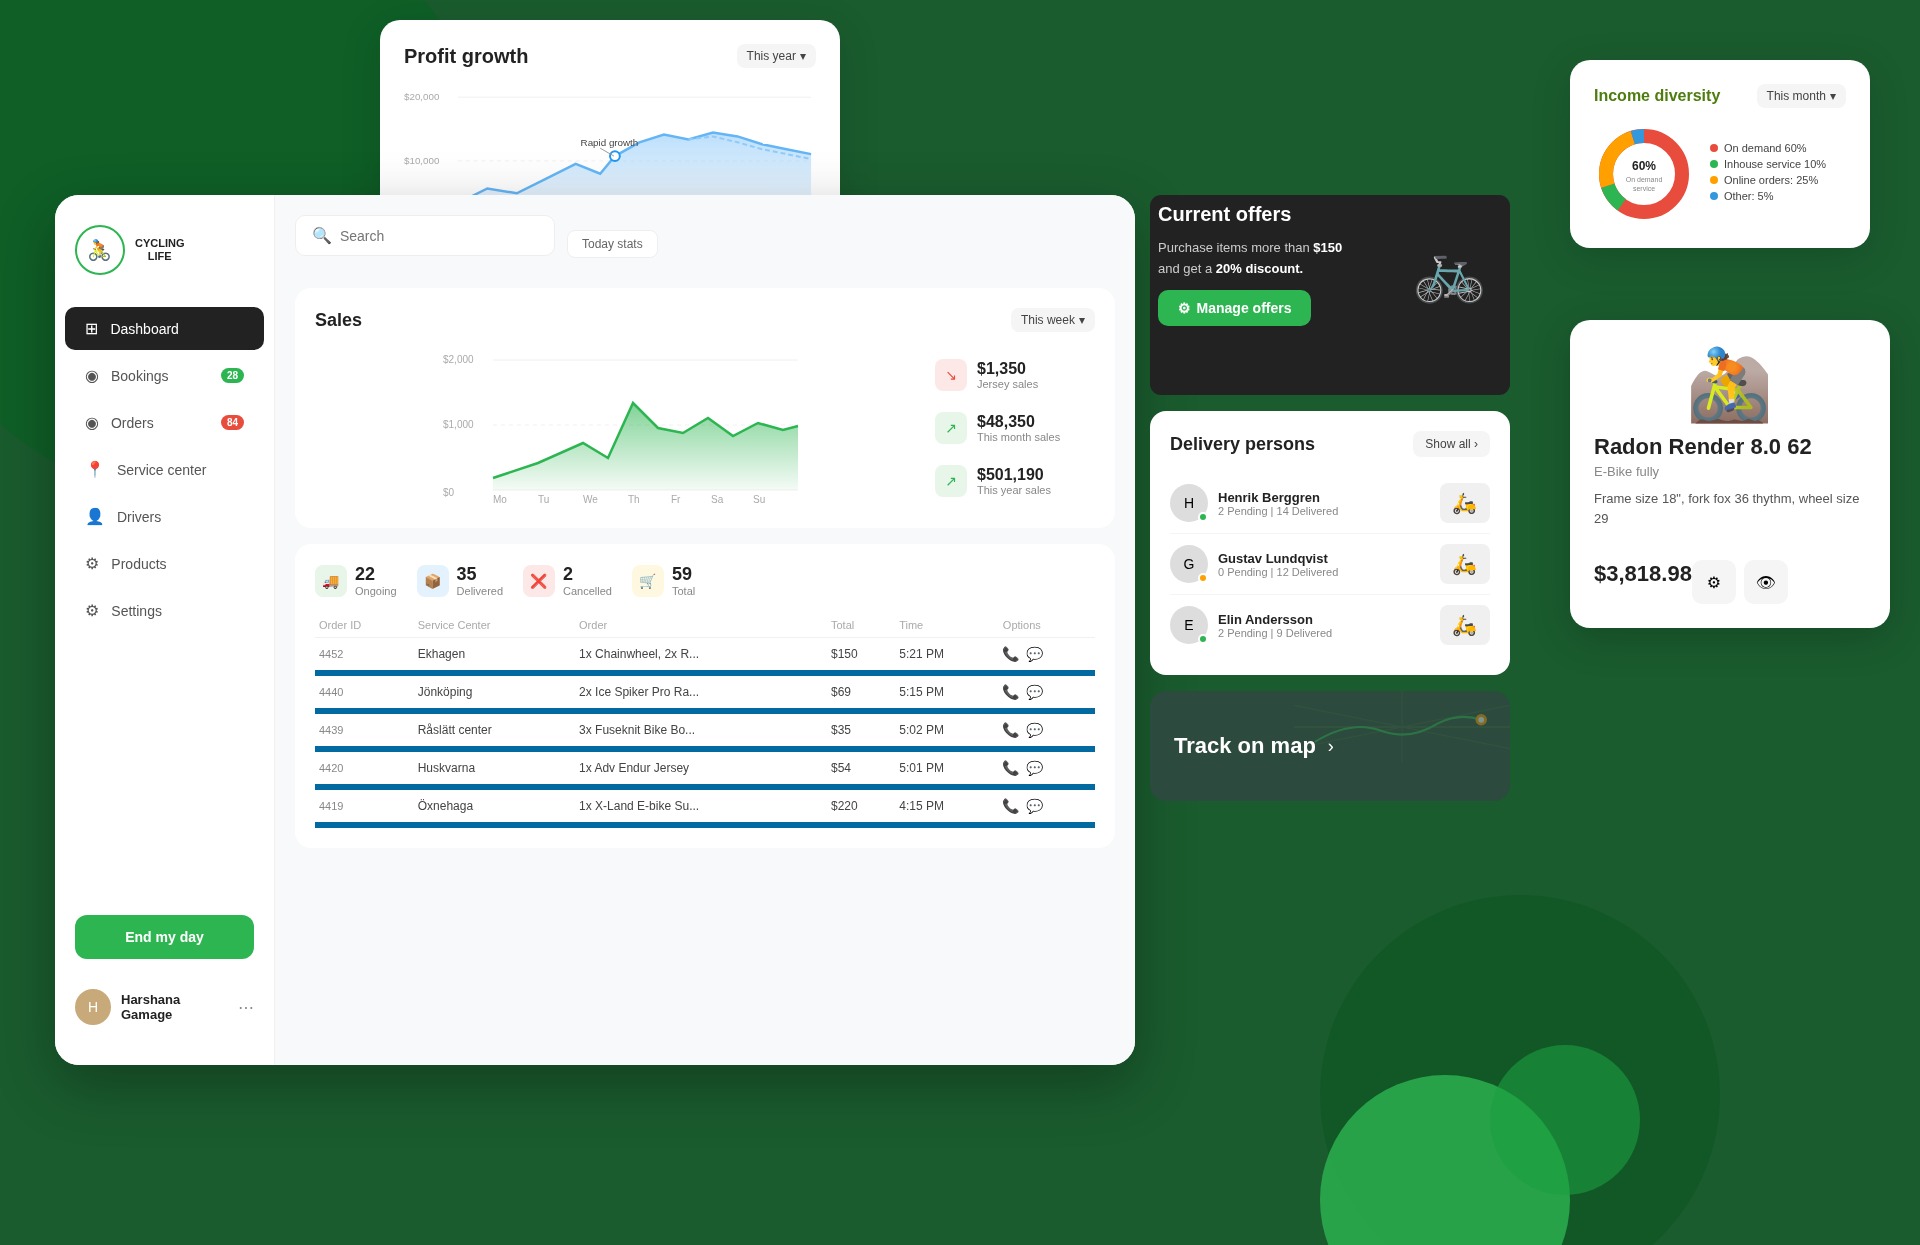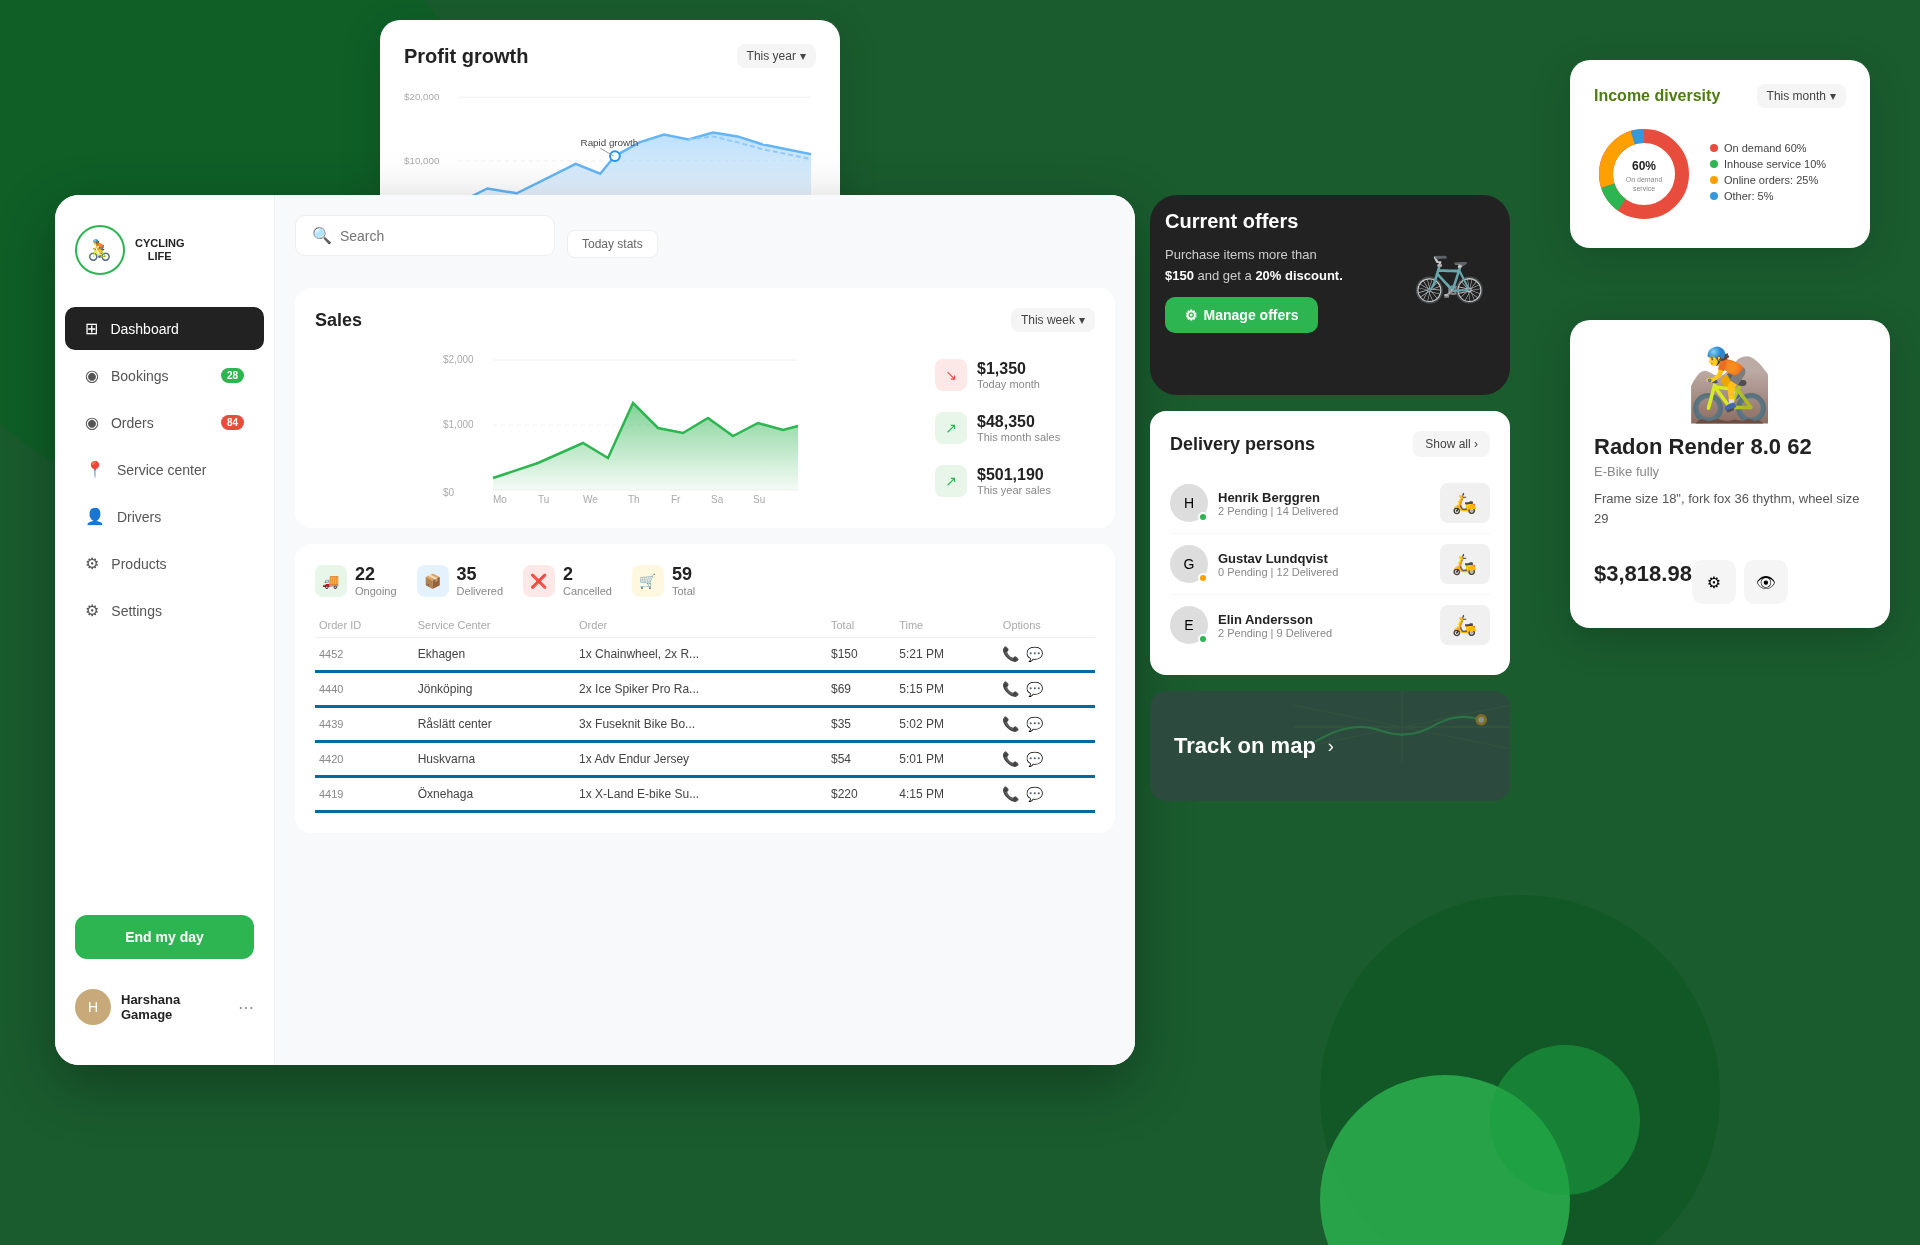--- a/index.html
+++ b/index.html
@@ -262,41 +262,41 @@
       font-size: 11px;
       color: #aaa;
       font-weight: 500;
       padding: 6px 4px;
       border-bottom: 1px solid #f0f0f0;
     }
     .orders-table td {
       font-size: 12px;
       color: #444;
       padding: 8px 4px;
-      border-bottom: 3px solid #0369a1;
+      border-bottom: 6px solid #0369a1;
     }
     .orders-table td:first-child { color: #888; font-size: 11px; }
     .action-icons { display: flex; gap: 6px; color: #888; font-size: 14px; }
 
     
     .right-panel {
       position: absolute;
       top: 195px;
       left: 1150px;
       width: 360px;
       display: flex;
       flex-direction: column;
       gap: 16px;
     }
 
     
     .offers-card {
       background: #222;
-      border-radius: 27px;
-      padding: 15px;
+      border-radius: 11px;
+      padding: 8px;
       color: #fff;
       position: relative;
       overflow: hidden;
       min-height: 200px;
     }
     .offers-title { font-size: 20px; font-weight: 700; margin-bottom: 12px; }
     .offers-text { font-size: 13px; color: #ccc; line-height: 1.6; margin-bottom: 8px; }
     .offers-text strong { color: #fff; }
     .manage-btn {
       background: #2db551;
@@ -721,21 +721,21 @@
             <text x="228" y="155" class="axis-label">Fr</text>
             <text x="268" y="155" class="axis-label">Sa</text>
             <text x="310" y="155" class="axis-label">Su</text>
           </svg>
         </div>
         <div class="sales-stats">
           <div class="stat-item">
             <div class="stat-icon down">↘</div>
             <div>
               <div class="stat-value">$1,350</div>
-              <div class="stat-label">Today month</div>
+              <div class="stat-label">Jersey sales</div>
             </div>
           </div>
           <div class="stat-item">
             <div class="stat-icon up">↗</div>
             <div>
               <div class="stat-value">$48,350</div>
               <div class="stat-label">This month sales</div>
             </div>
           </div>
           <div class="stat-item">

